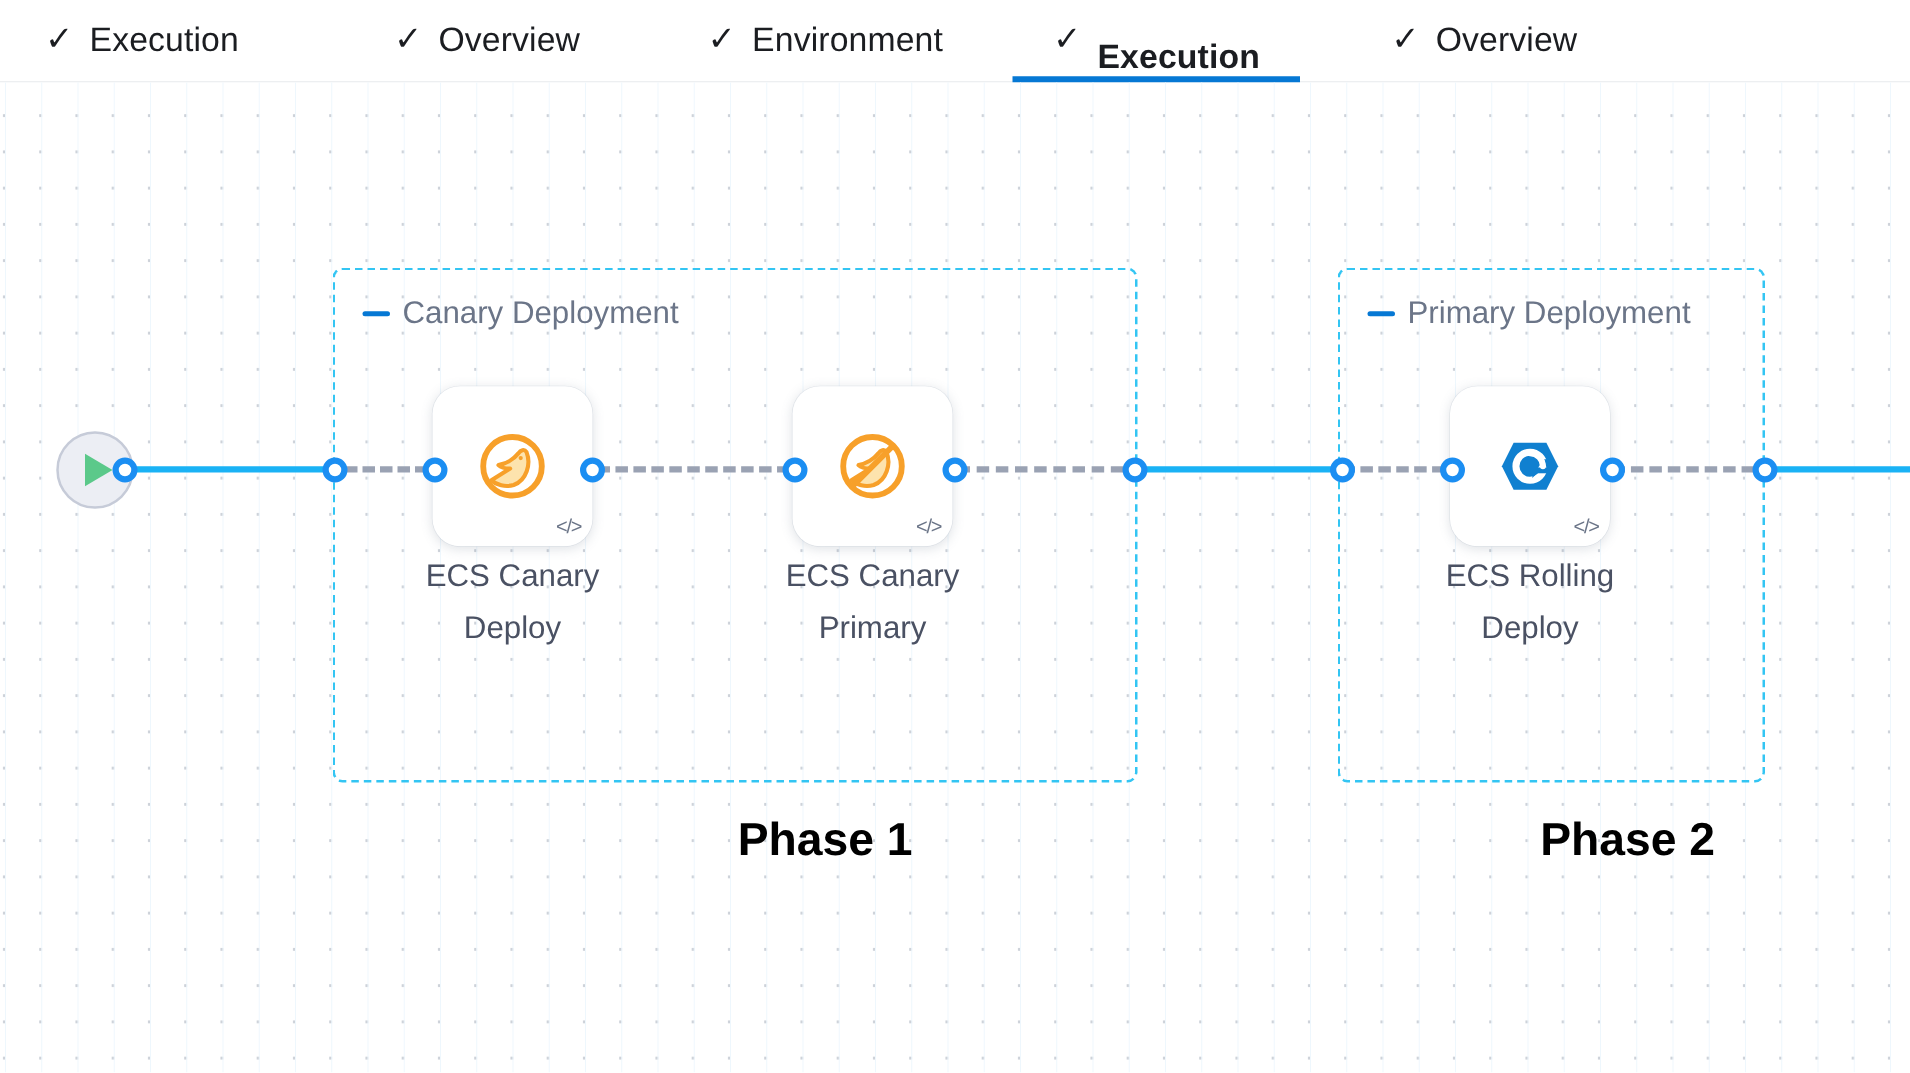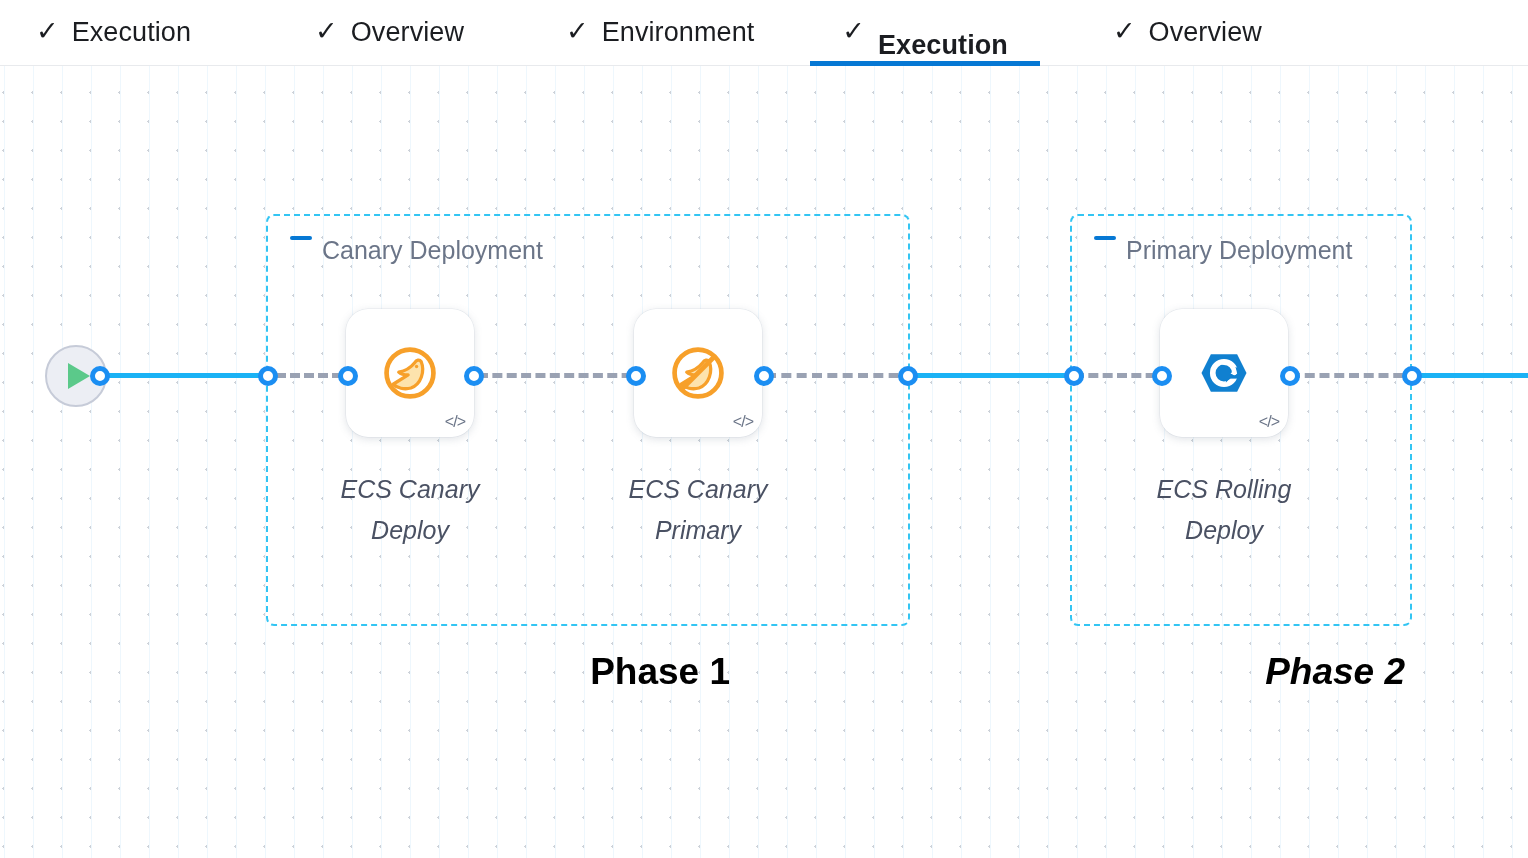--- a/index.html
+++ b/index.html
@@ -71,21 +71,21 @@
   .group {
     position: absolute;
     border: 2px dashed #33c5f3;
     border-radius: 8px;
     background: transparent;
   }
   .group-head {
     position: absolute;
     top: 20px; left: 22px;
     display: flex;
-    align-items: flex-start;
+    align-items: center;
     gap: 10px;
   }
   .collapse-icon {
     width: 22px; height: 4px;
     background: #0678d4;
     border-radius: 2px;
     display: block;
     cursor: pointer;
   }
   .group-title {
@@ -120,28 +120,27 @@
   .node-icon { width: 60px; height: 60px; display: block; }
   .code-badge {
     position: absolute;
     right: 9px; bottom: 6px;
     font-size: 16px;
     color: #6b7588;
     font-family: "Liberation Sans", sans-serif;
     letter-spacing: -1px;
   }
   .node-label {
-    margin-top: 32px;
+    margin-top: 4px;
     width: 210px;
     margin-left: -41px;
     text-align: center;
     font-size: 25px;
     line-height: 1.65;
     color: #4a5163;
-    font-style: italic;
   }
 
   
   .line-solid {
     position: absolute;
     height: 5px;
     background: #1ab2f5;
   }
   .line-dash {
     position: absolute;
@@ -276,21 +275,21 @@
         <path d="M44 26 L46 33 L39 33 Z" fill="#ffffff"></path>
       </svg>
       <span class="code-badge">&lt;/&gt;</span>
     </div>
     <div class="node-label">
       <span>ECS Rolling</span><br>
       <span>Deploy</span>
     </div>
   </div>
 
-  <div class="phase-label" style="left:1085px; top:585px; width:320px;font-style:italic;">Phase 2</div>
+  <div class="phase-label" style="left:1052px; top:585px; width:320px;">Phase 2</div>
 
   <div class="start-node" style="left:45px; top:279px;">
     <div class="play-tri"></div>
   </div>
 
   <div class="dot" style="left:90px;  top:300px;"></div>
   <div class="dot" style="left:258px; top:300px;"></div>
   <div class="dot" style="left:338px; top:300px;"></div>
   <div class="dot" style="left:464px; top:300px;"></div>
   <div class="dot" style="left:626px; top:300px;"></div>

